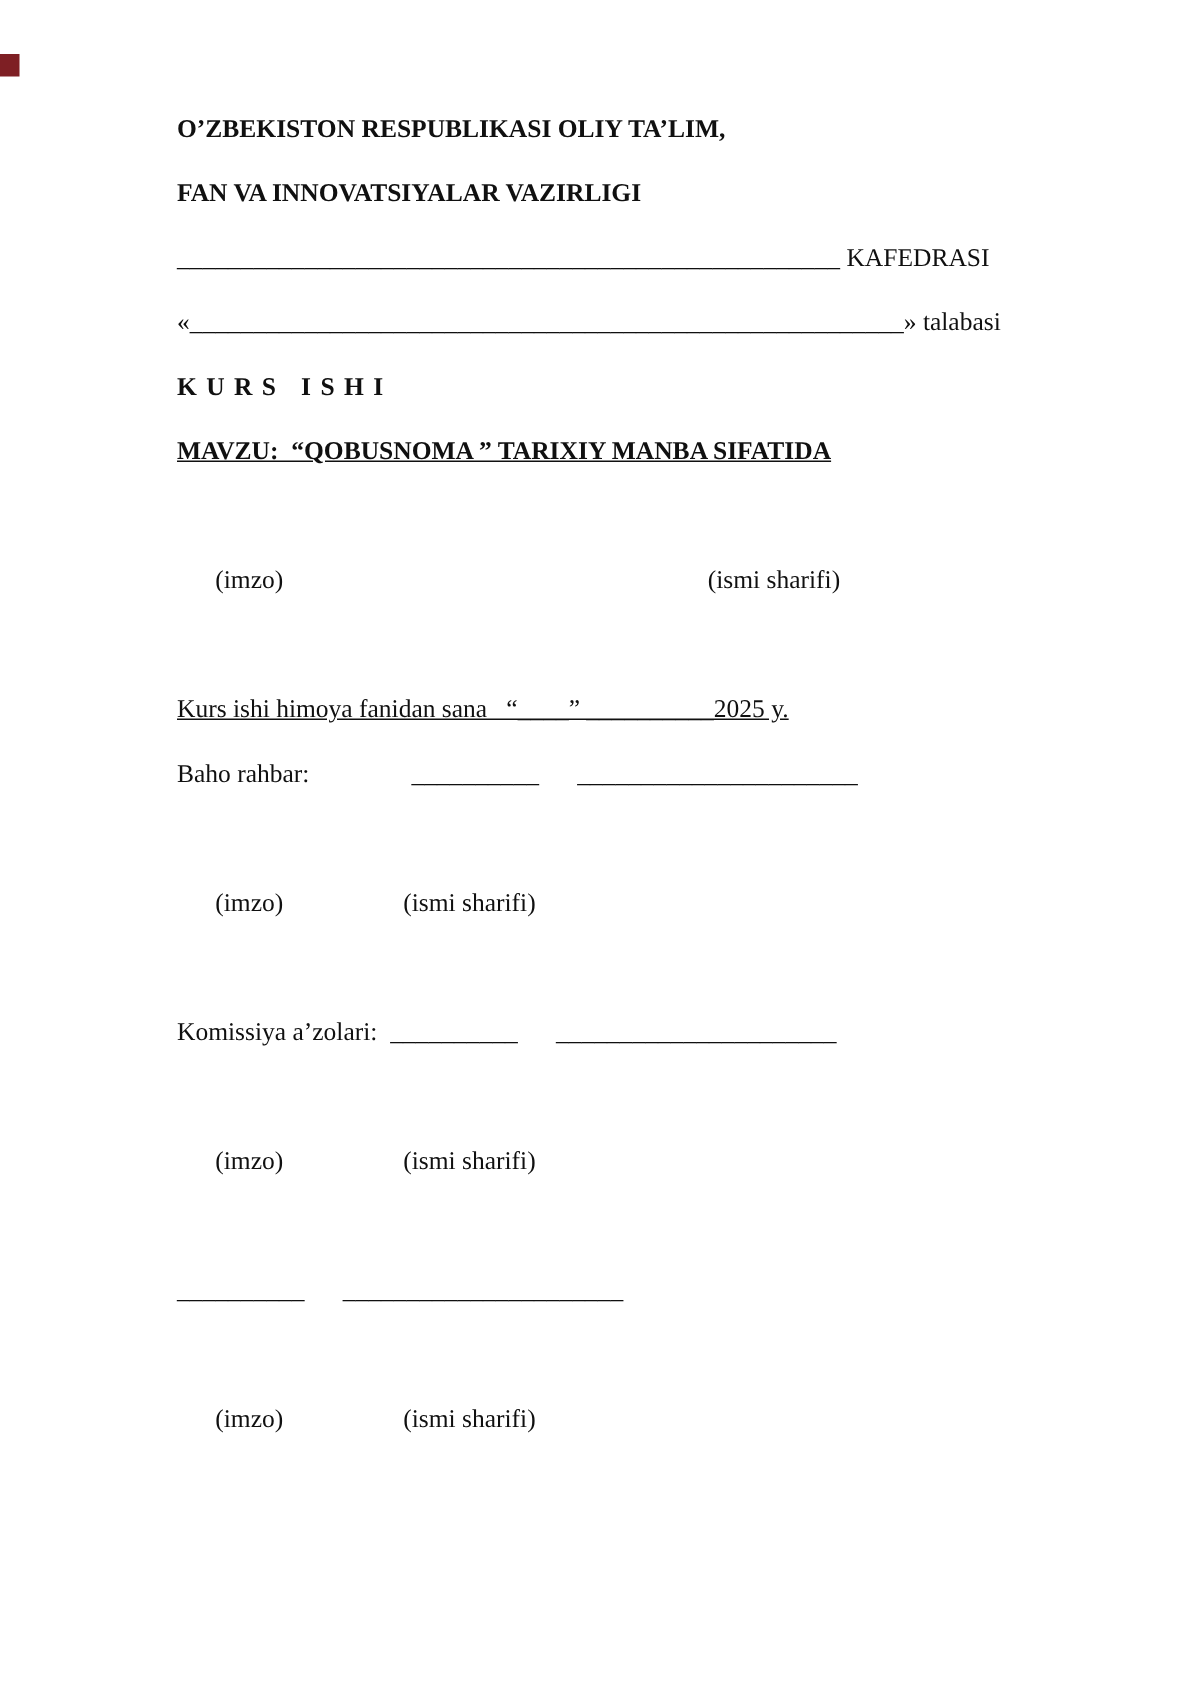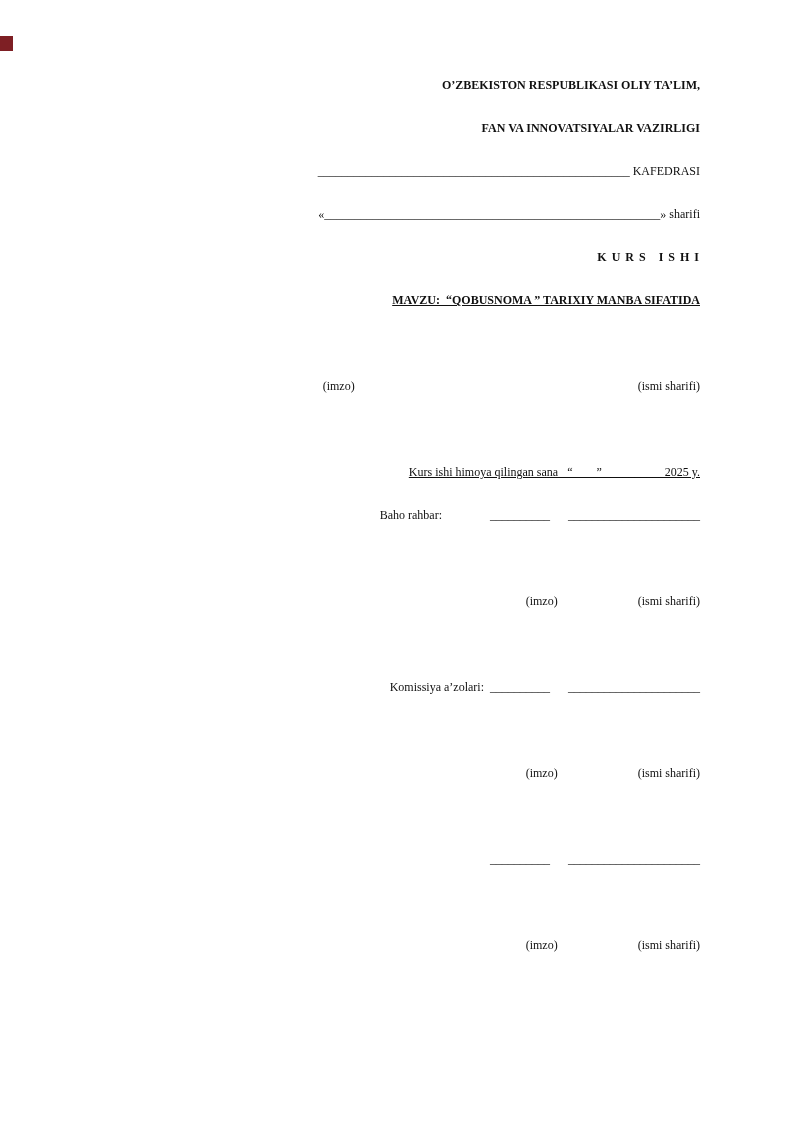--- a/index.html
+++ b/index.html
@@ -8,25 +8,24 @@
     background:#ffffff;
     font-family:"Liberation Serif","DejaVu Serif",serif;
     color:#101010;
     overflow:hidden;
   }
   .page{position:relative;width:800px;height:1131px;background:#ffffff;overflow:hidden;}
   .corner-mark{position:absolute;left:0;top:36px;width:13px;height:15px;}
   .content{position:absolute;left:118px;top:64px;width:582px;}
   p.line{
     margin:0;
-    font-size:12px;
+    font-size:17px;
     line-height:43px;
     white-space:pre-wrap;
     color:#101010;
-    text-align:right;
   }
   .bold{font-weight:bold;color:#000;}
   .kurs{letter-spacing:1px;}
   .mt-blank{margin-top:43px;text-decoration:underline;}
   .mt-30{margin-top:30px;}
   .mt-6{margin-top:6px;}
   .sig-row-wide span + span{margin-left:283px;}
   .sig-row span + span{margin-left:80px;}
 </style>
 </head>
@@ -34,31 +33,31 @@
 
 <div class="page">
 
   <div class="corner-mark" style="background:#7e1f24;"></div>
 
   <div class="content">
 
     <p class="line bold">O’ZBEKISTON RESPUBLIKASI OLIY TA’LIM,</p>
     <p class="line bold">FAN VA INNOVATSIYALAR VAZIRLIGI</p>
     <p class="line">____________________________________________________ KAFEDRASI</p>
-    <p class="line">«________________________________________________________» sharifi</p>
+    <p class="line">«________________________________________________________» talabasi</p>
     <p class="line bold kurs">K U R S   I S H I</p>
 
     <p class="line bold mt-blank">MAVZU:  “QOBUSNOMA ” TARIXIY MANBA SIFATIDA</p>
 
 
     <p class="line sig-row-wide">
       <span>(imzo)</span><span>(ismi sharifi)</span>
     </p>
 
-    <p class="line mt-blank">Kurs ishi himoya qilingan sana   “____” __________2025 y.</p>
+    <p class="line mt-blank">Kurs ishi himoya fanidan sana   “____” __________2025 y.</p>
 
     <p class="line">Baho rahbar:                __________      ______________________</p>
     <p class="line sig-row">
       <span>(imzo)</span><span>(ismi sharifi)</span>
     </p>
 
     <p class="line">Komissiya a’zolari:  __________      ______________________</p>
     <p class="line sig-row">
       <span>(imzo)</span><span>(ismi sharifi)</span>
     </p>

